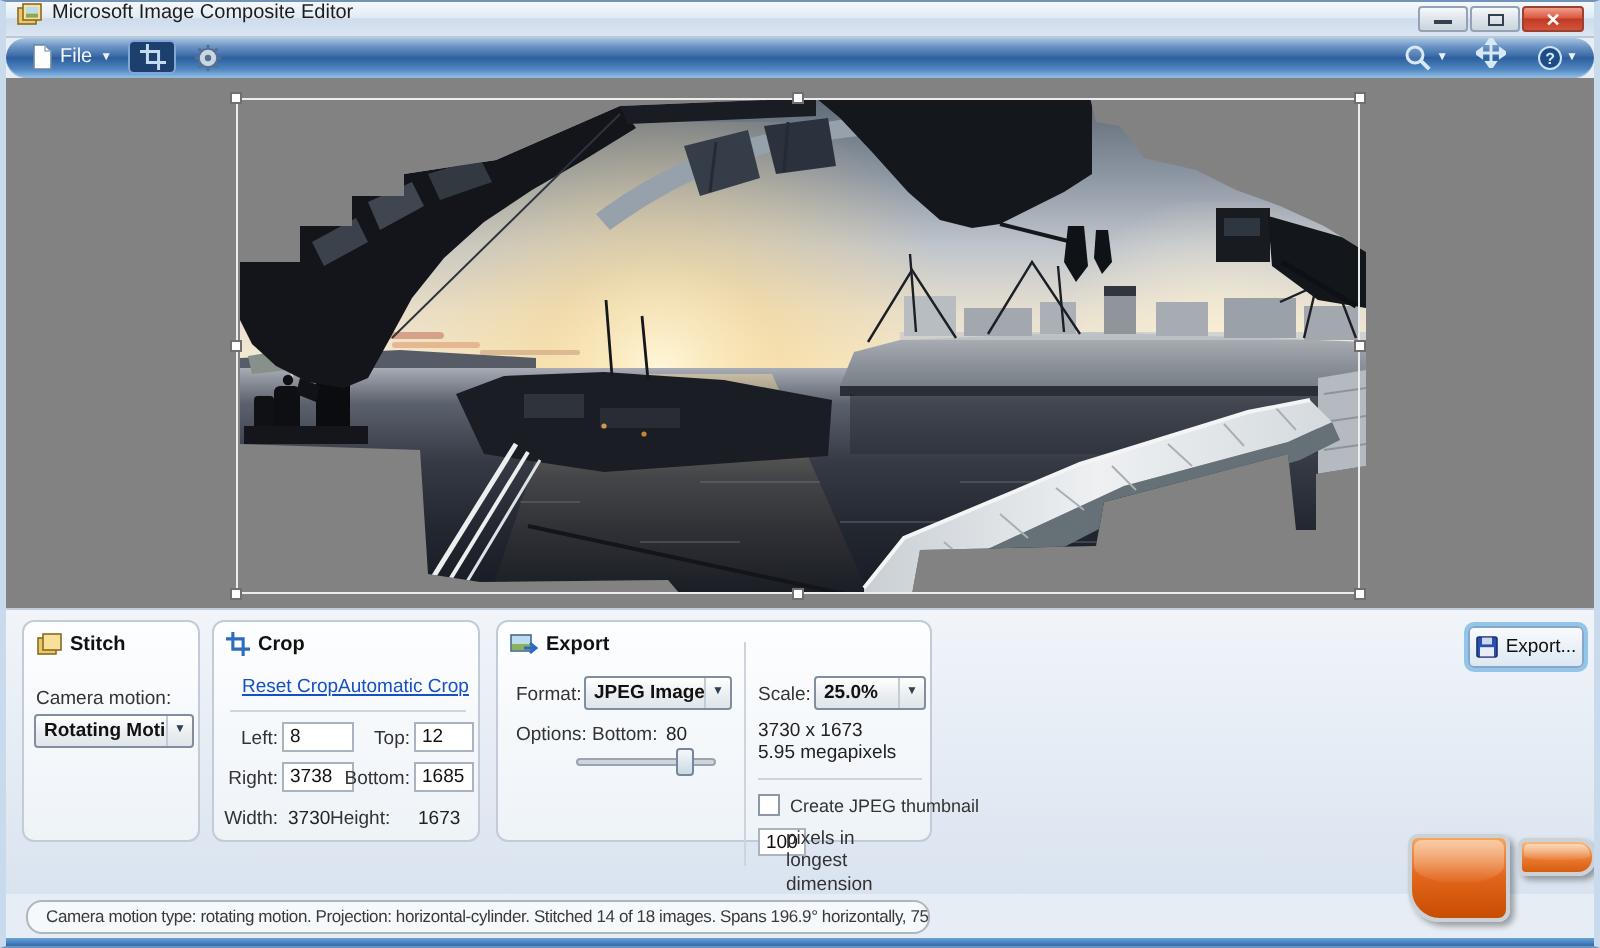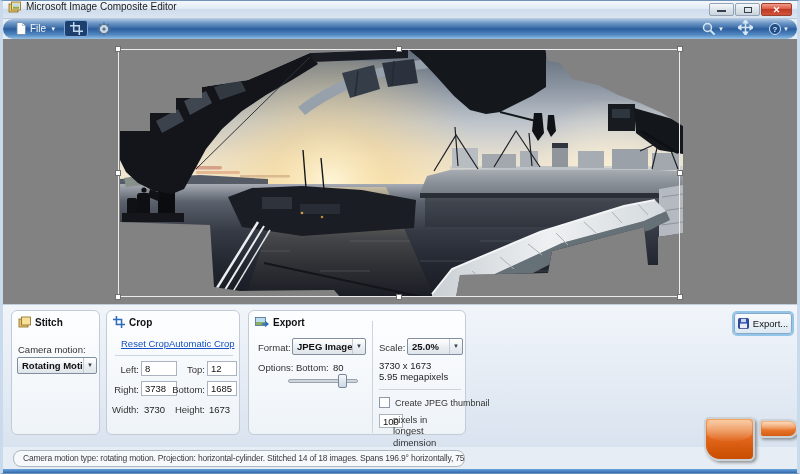--- a/index.html
+++ b/index.html
@@ -40,21 +40,21 @@
   .crop-selection { position:absolute; left:115px; top:10px; width:562px; height:248px;
                     border:1px solid #ececec; }
   .handle { position:absolute; width:6px; height:6px; background:#fdfdfd; border:1px solid #6f6f6f; }
   .h-tl{left:-4px;top:-4px} .h-tm{left:50%;margin-left:-3px;top:-4px} .h-tr{right:-4px;top:-4px}
   .h-ml{left:-4px;top:50%;margin-top:-3px} .h-mr{right:-4px;top:50%;margin-top:-3px}
   .h-bl{left:-4px;bottom:-4px} .h-bm{left:50%;margin-left:-3px;bottom:-4px} .h-br{right:-4px;bottom:-4px}
 
   
   .panelbar { position:absolute; left:0; top:303px; width:794px; height:143px;
               background:linear-gradient(180deg,#f1f5fa,#d9e3ef); border-top:1px solid #c2cedb; }
-  .gbox { position:absolute; top:5px; height:125px; border:1px solid #c3ccd6; border-radius:6px;
+  .gbox { position:absolute; top:5px; height:111px; border:1px solid #c3ccd6; border-radius:6px;
           background:linear-gradient(180deg,#fdfeff,#eef3f8); }
   .gbox-stitch { left:8px;  width:89px; }
   .gbox-crop   { left:103px; width:134px; }
   .gbox-export { left:245px; width:218px; }
   .ghead { position:absolute; left:6px; top:5px; display:flex; align-items:center; gap:4px; }
   .ghead-label { font-size:10px; font-weight:bold; color:#111; }
   .plabel { position:absolute; font-size:9.5px; color:#333; white-space:nowrap; }
   .pvalue { position:absolute; font-size:9.5px; color:#222; white-space:nowrap; }
   .select { position:absolute; height:17px; border:1px solid #7f8f9f; border-radius:2px;
             background:linear-gradient(180deg,#ffffff,#e9edf1 60%,#dfe5ea); display:flex; align-items:center; cursor:default; }
@@ -352,21 +352,21 @@
       <span class="plabel" style="left:2px;top:53px;width:30px;text-align:right">Left:</span>
       <input class="tinput" style="left: 34px; top: 50px; width: 36px;" value="8">
       <span class="plabel" style="left:72px;top:53px;width:26px;text-align:right">Top:</span>
       <input class="tinput" style="left: 100px; top: 50px; width: 30px;" value="12">
       <span class="plabel" style="left:2px;top:73px;width:30px;text-align:right">Right:</span>
       <input class="tinput" style="left: 34px; top: 70px; width: 36px;" value="3738">
       <span class="plabel" style="left:58px;top:73px;width:40px;text-align:right">Bottom:</span>
       <input class="tinput" style="left: 100px; top: 70px; width: 30px;" value="1685">
       <span class="plabel" style="left:2px;top:93px;width:30px;text-align:right">Width:</span>
       <span class="pvalue" style="left:37px;top:93px">3730</span>
-      <span class="plabel" style="left:58px;top:93px;width:40px;text-align:right">Height:</span>
+      <span class="plabel" style="left:58px;top:93px;width:40px;">Height:</span>
       <span class="pvalue" style="left:102px;top:93px">1673</span>
     </div>
 
     <div class="gbox gbox-export">
       <div class="ghead">
         <svg width="14" height="13" viewBox="0 0 14 13">
           <rect x="0.5" y="1.5" width="10" height="8" fill="#bcdcf0" stroke="#4a6a8a" stroke-width="0.8"></rect>
           <rect x="1" y="6" width="9" height="3" fill="#8ab060"></rect>
           <path d="M7,8 L13,8 M10,5.5 L13,8 L10,10.5" fill="none" stroke="#2d6bbf" stroke-width="1.4"></path>
         </svg>

